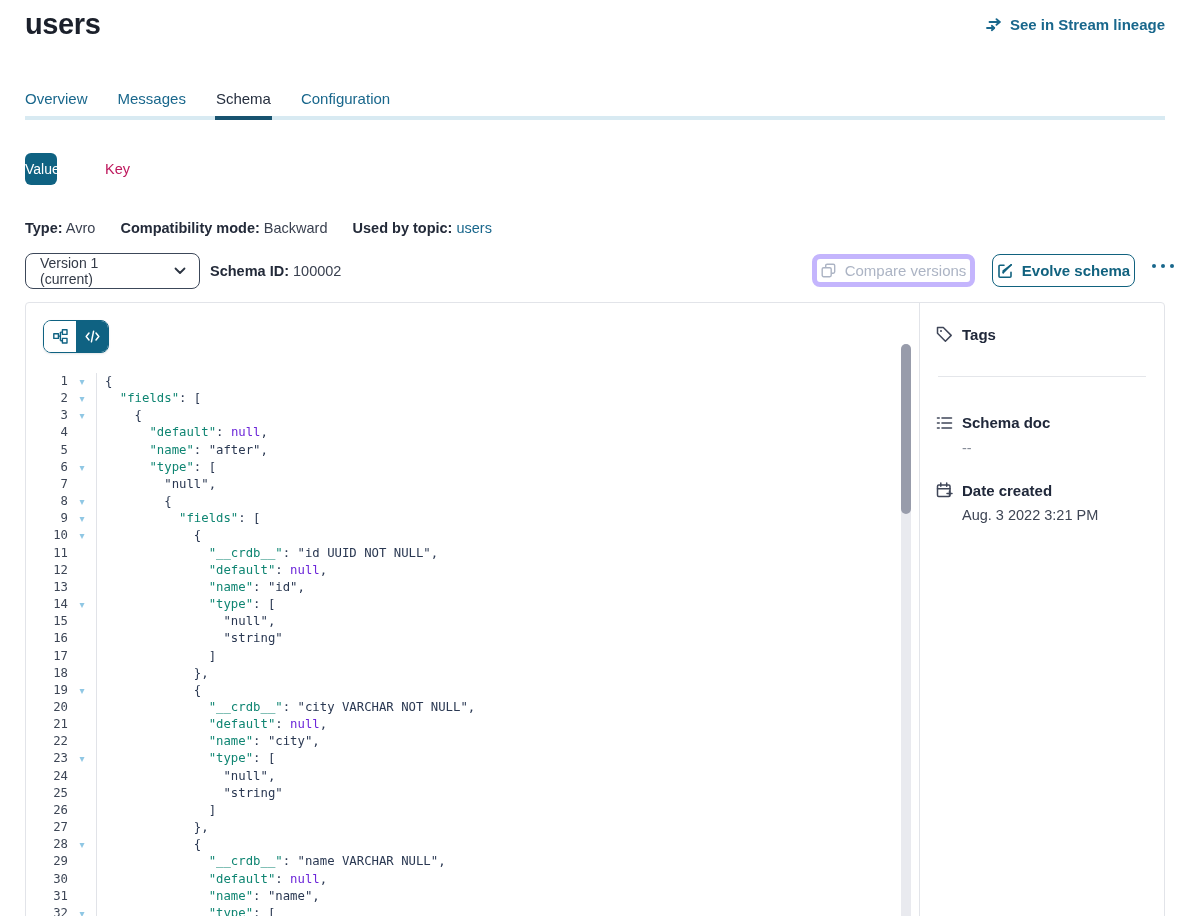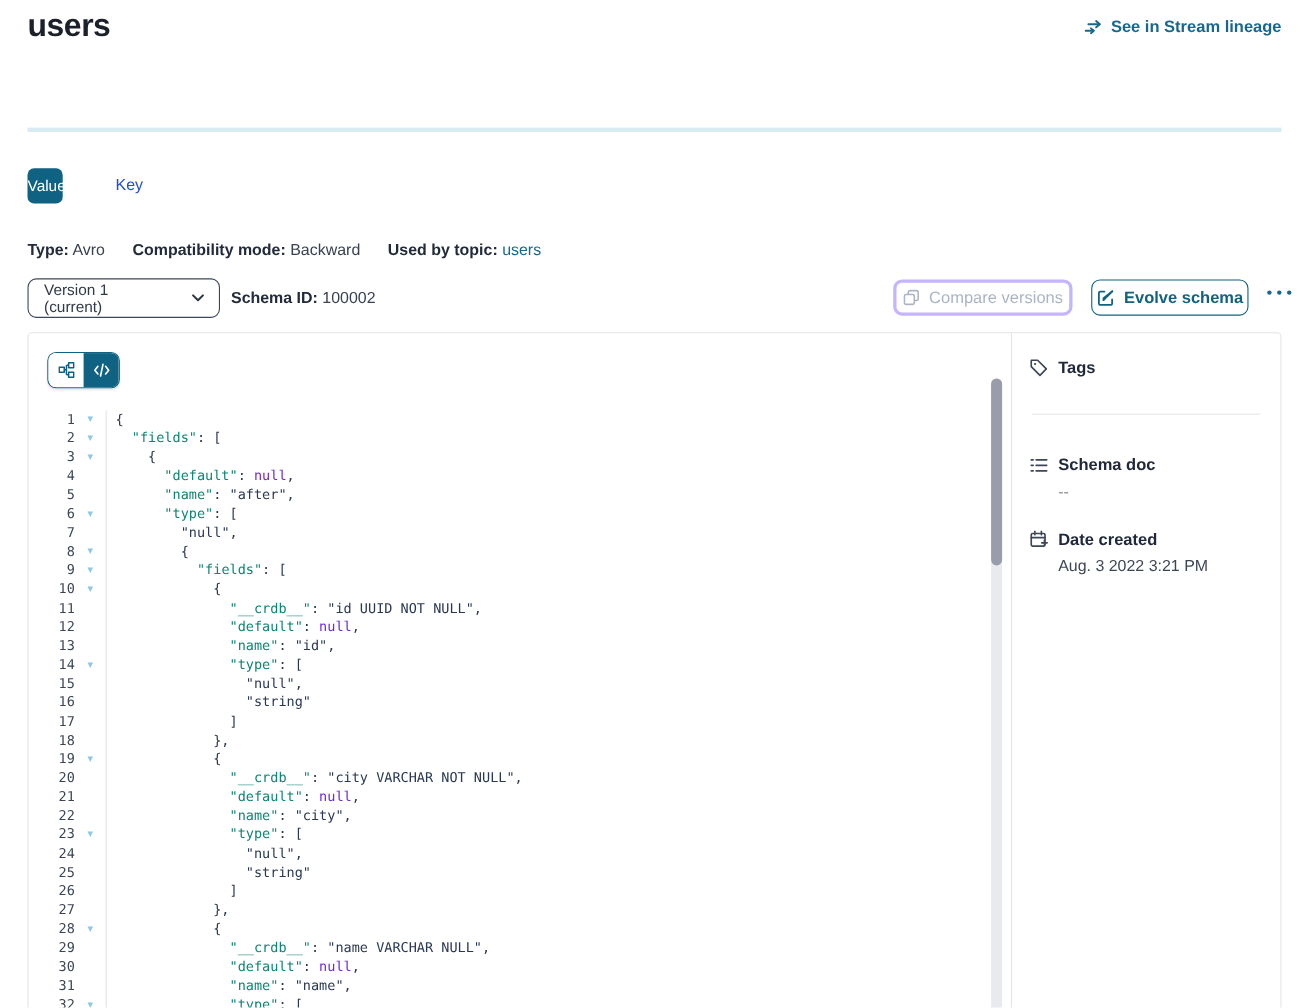--- a/index.html
+++ b/index.html
@@ -33,21 +33,21 @@
   }
 
   
   .value-btn {
     position:absolute; left:25px; top:153px; width:32px; height:32px;
     background:#0F6282; color:#fff; border:none; border-radius:6px;
     font-family:inherit; font-size:14px; cursor:pointer;
   }
   .key-link {
     position:absolute; left:105px; top:161px;
-    color:#1d4ed8; font-size:14.5px; font-weight:500; cursor:pointer;
+    color:#be185d; font-size:14.5px; font-weight:500; cursor:pointer;
   }
 
   
   .meta-row { position:absolute; left:25px; top:220px; font-size:14.5px; color:#3A4150; }
   .meta-row .grp { margin-right:21px; }
   .meta-row b { color:#232A39; font-weight:700; }
   .meta-row .link { color:#19678C; cursor:pointer; }
 
   
   .version-select {
@@ -56,21 +56,21 @@
     display:flex; align-items:center; justify-content:space-between;
     padding:0 13px 0 14px; font-size:14px; color:#333A47; cursor:pointer;gap:36px;
   }
   .schema-id { position:absolute; left:210px; top:263px; font-size:14.5px; color:#3A4150; }
   .schema-id b { color:#232A39; font-weight:700; }
 
   .btn { position:absolute; display:flex; align-items:center; justify-content:center; gap:9px;
          border-radius:8px; background:#fff; font-family:inherit; cursor:pointer; }
   .btn-compare {
     left:812px; top:254px; width:163px; height:33px;
-    border:3px solid #c4b5fd; color:#ACB4C4; font-size:15px; font-weight:500;
+    border:5px solid #c4b5fd; color:#ACB4C4; font-size:15px; font-weight:500;
   }
   .btn-evolve {
     left:992px; top:254px; width:143px; height:33px;
     border:1.5px solid #11627F; color:#11627F; font-size:15px; font-weight:600;
   }
   .more-btn { position:absolute; left:1146px; top:258px; background:none; border:none; cursor:pointer; padding:4px; }
 
   
   .panel {
     position:absolute; left:25px; top:302px; width:1140px; height:620px;
@@ -137,20 +137,26 @@
         <path d="M10.5 1.2 L13.8 4 L10.5 6.8"></path>
       <path d="M1 10 H8"></path>
         <path d="M5.8 7.8 L8.3 10 L5.8 12.2"></path>
     </svg>
   </span>
   <span>See in Stream lineage</span>
 </div>
 
 <nav class="tabs">
   <div class="tab-track"></div>
+  <div class="tabstrip">
+    <span class="tab">Overview</span>
+    <span class="tab">Messages</span>
+    <span class="tab active">Schema</span>
+    <span class="tab">Configuration</span>
+  </div>
 </nav>
 
 <button class="value-btn">Value</button>
 <span class="key-link">Key</span>
 
 <div class="meta-row">
   <span class="grp">
     <b>Type:</b>
     <span>Avro</span>
   </span>

